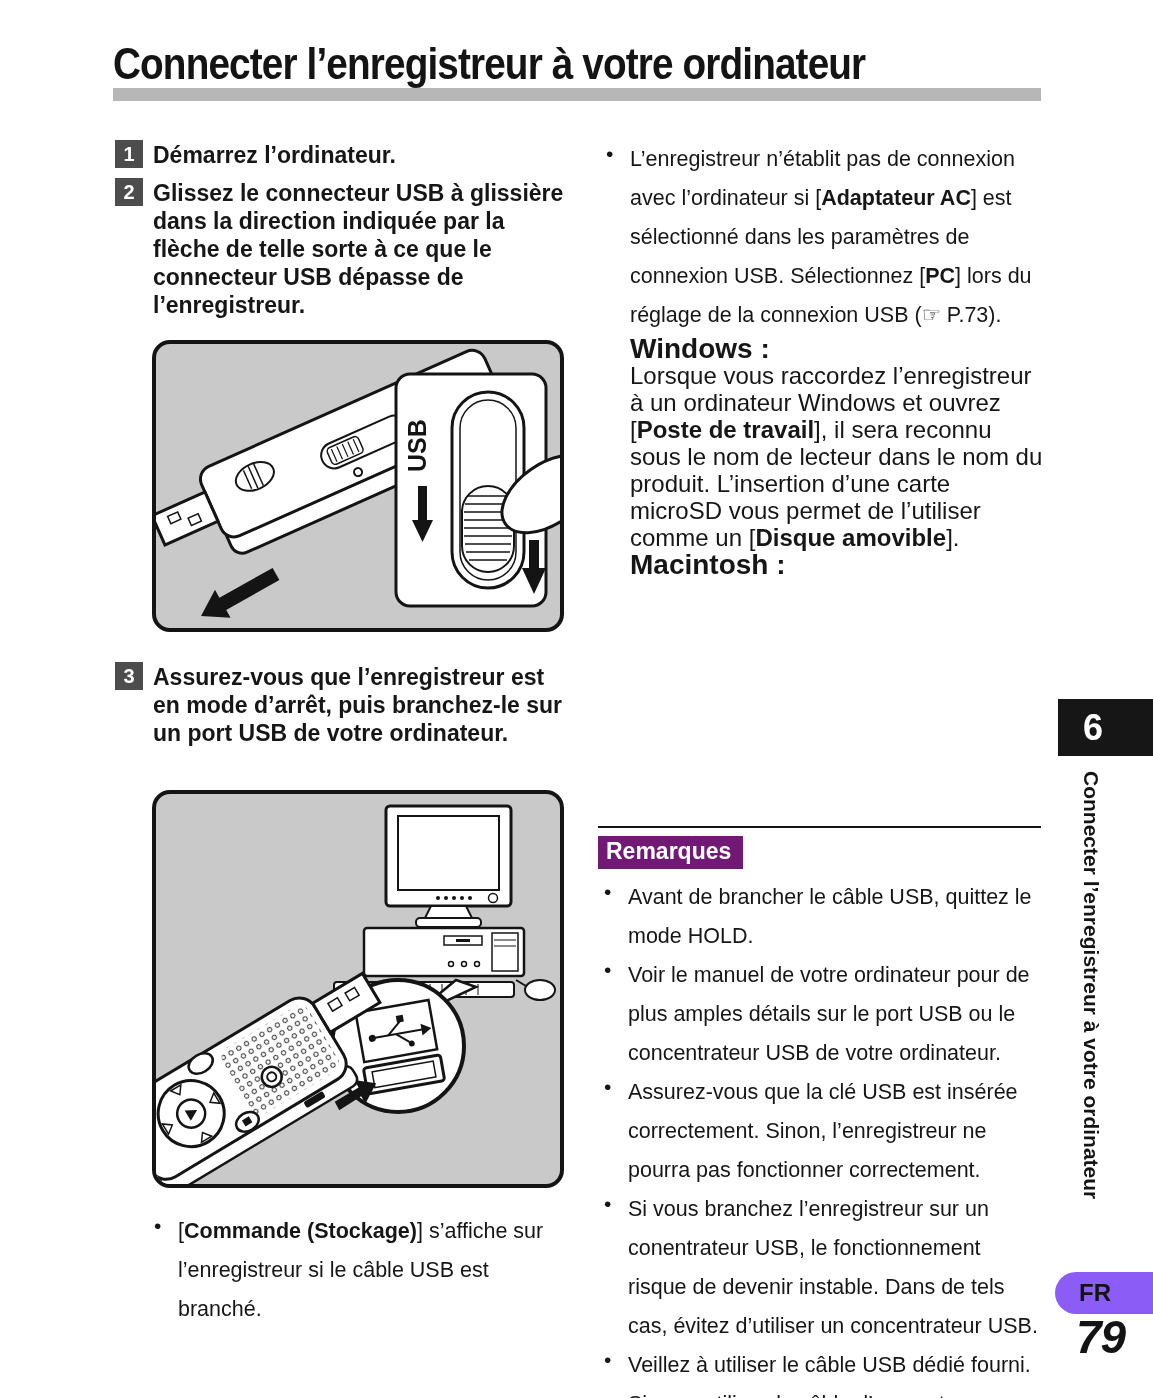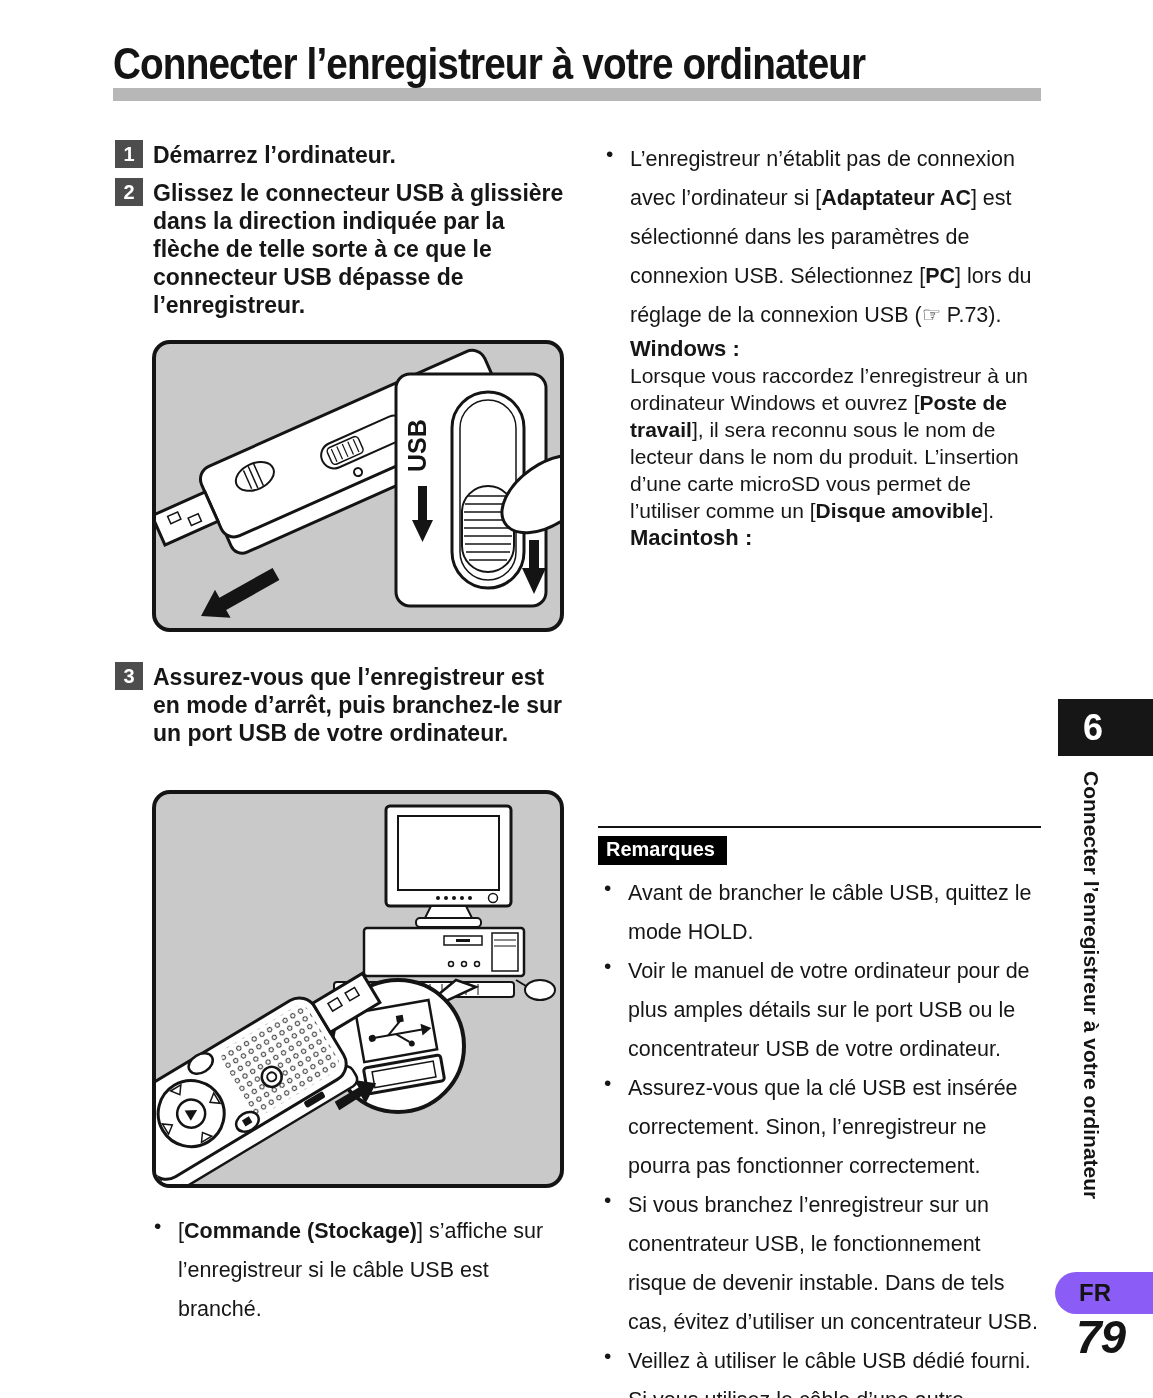--- a/index.html
+++ b/index.html
@@ -49,29 +49,29 @@
   
   .bullet-row{ display:flex; }
   .bullet-dot{ flex:0 0 30px; font-size:21px; line-height:27px; padding-left:6px; }
   .bullet-text{ font-size:21.5px; line-height:39px; }
 
   
   #storage-note{ position:absolute; left:148px; top:1212px; width:420px; }
 
   
   #right-top{ position:absolute; left:600px; top:140px; width:443px; }
-  .sub-heading{ font-size:22px; font-weight:700; line-height:27px; margin-left:30px; }
-  .sub-text{ font-size:21px; line-height:27px; margin-left:30px; }
+  .sub-heading{ font-size:28px; font-weight:700; line-height:27px; margin-left:30px; }
+  .sub-text{ font-size:24px; line-height:27px; margin-left:30px; }
 
   
   #remarks{ position:absolute; left:598px; top:826px; width:443px; }
   .remarks-rule{ border:none; border-top:2px solid #141414; margin-bottom:8px; }
   .remarks-badge{
-    display:inline-block; background:#000000; color:#fff;
-    font-size:20px; font-weight:700; padding:2px 12px 4px 8px;
+    display:inline-block; background:#701a75; color:#fff;
+    font-size:23px; font-weight:700; padding:2px 12px 4px 8px;
     letter-spacing:0; margin-bottom:9px;
   }
   #remarks .bullet-row{ margin-bottom:0; }
 
   
   .chapter-box{
     position:absolute; left:1058px; top:699px; width:95px; height:57px;
     background:#161616; color:#fff; font-size:36px; font-weight:700;
     display:flex; align-items:center; padding-left:25px;
   }

